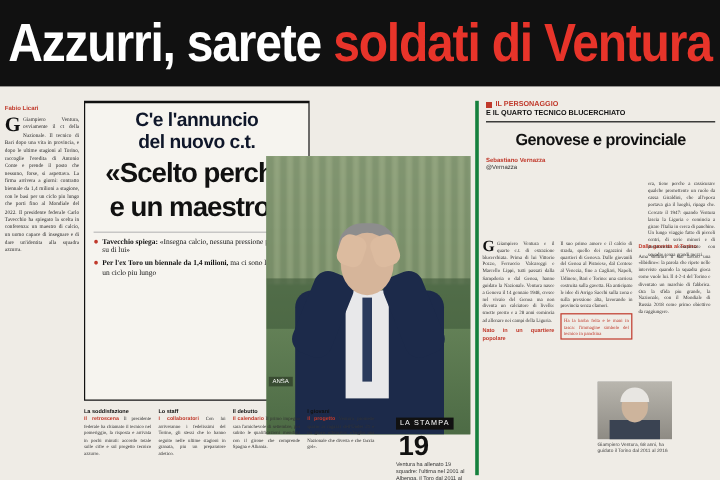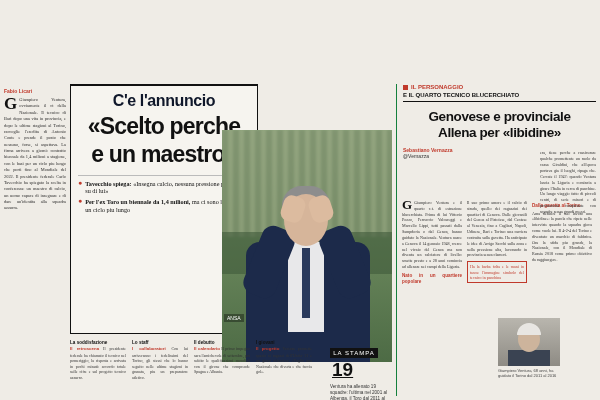--- a/index.html
+++ b/index.html
@@ -107,31 +107,31 @@
   }
 
   
   .tagbox{
     position:absolute;left:330px;top:276px;width:48px;height:10px;
     background:#111;color:#fff;font-family:"Liberation Sans", sans-serif;
     font-size:6px;letter-spacing:1px;display:flex;align-items:center;justify-content:center;
   }
   .bignum{
     position:absolute;left:332px;top:288px;
-    font-family:"Liberation Sans", sans-serif;font-weight:bold;font-size:19px;color:#111;line-height:1;text-decoration:underline;
+    font-family:"Liberation Sans", sans-serif;font-weight:bold;font-size:23px;color:#111;line-height:1;
   }
   .bignum-cap{
     position:absolute;left:330px;top:312px;width:58px;
     font-family:"Liberation Sans", sans-serif;font-size:4.6px;line-height:1.35;color:#333;
   }
 
   
   .col-right{
     position:absolute;left:396px;top:12px;width:200px;height:312px;
-    border-left:1px solid #15803d;padding-left:6px;box-sizing:border-box;
+    border-left:3px solid #15803d;padding-left:6px;box-sizing:border-box;
   }
   .rail-label{
     display:flex;align-items:center;gap:3px;
     font-family:"Liberation Sans", sans-serif;font-size:6px;font-weight:bold;color:#c0392b;
   }
   .rail-label .sq{width:5px;height:5px;background:#c0392b;display:inline-block;}
   .rail-sub{
     font-family:"Liberation Sans", sans-serif;font-size:6px;font-weight:bold;color:#111;
     margin-top:2px;border-bottom:1px solid #111;padding-bottom:3px;
   }
@@ -187,33 +187,37 @@
   }
   .bs-col{width:56px;font-size:4px;line-height:1.4;color:#333;text-align:justify;}
   .bs-col b{display:block;font-family:"Liberation Sans", sans-serif;font-size:4.6px;color:#111;}
   .bs-red{color:#c0392b;font-family:"Liberation Sans", sans-serif;font-weight:bold;font-size:4.4px;}
 </style>
 </head>
 <body>
 
 <div class="page">
 
+  <div class="masthead">
+    <div class="masthead-title"><span>Azzurri, sarete </span><span class="hl">soldati di Ventura</span></div>
+  </div>
 
   <div class="body-area">
 
     <div class="col-left">
       <div class="kicker">Fabio Licari</div>
       <div class="dropcap-para">
         <span class="dropcap">G</span>
         <span>Giampiero Ventura, ovviamente il ct della Nazionale. Il tecnico di Bari dopo una vita in provincia, e dopo le ultime stagioni al Torino, raccoglie l'eredita di Antonio Conte e prende il posto che nessuno, forse, si aspettava. La firma arrivera a giorni: contratto biennale da 1,4 milioni a stagione, con le basi per un ciclo piu lungo che porti fino al Mondiale del 2022. Il presidente federale Carlo Tavecchio ha spiegato la scelta in conferenza: un maestro di calcio, un uomo capace di insegnare e di dare un'identita alla squadra azzurra.</span>
       </div>
     </div>
 
     <div class="col-center">
       <div class="head-small">C'e l'annuncio</div>
+      <div class="head-small">del nuovo c.t.</div>
       <div class="head-big">«Scelto perche</div>
       <div class="head-big">e un maestro»</div>
 
       <div class="bullets">
         <div class="bullet">
           <span class="dot">●</span>
           <span><b>Tavecchio spiega:</b> <span>«Insegna calcio, nessuna pressione per puntare su di lui»</span></span>
         </div>
         <div class="bullet">
           <span class="dot">●</span>
@@ -266,21 +270,20 @@
     </div>
 
     <div class="col-right">
       <div class="rail-label">
         <span class="sq"></span>
         <span>IL PERSONAGGIO</span>
       </div>
       <div class="rail-sub">E IL QUARTO TECNICO BLUCERCHIATO</div>
       <div class="right-head">
         <span class="l2">Genovese e provinciale</span>
-        <span class="l2">Allena per «libidine»</span>
       </div>
       <div class="byline">
         <span>Sebastiano Vernazza</span>
         <span class="n">@Vernazza</span>
       </div>
     </div>
 
     <div class="cols3">
       <div class="mini-col">
         <span class="dc">G</span>

